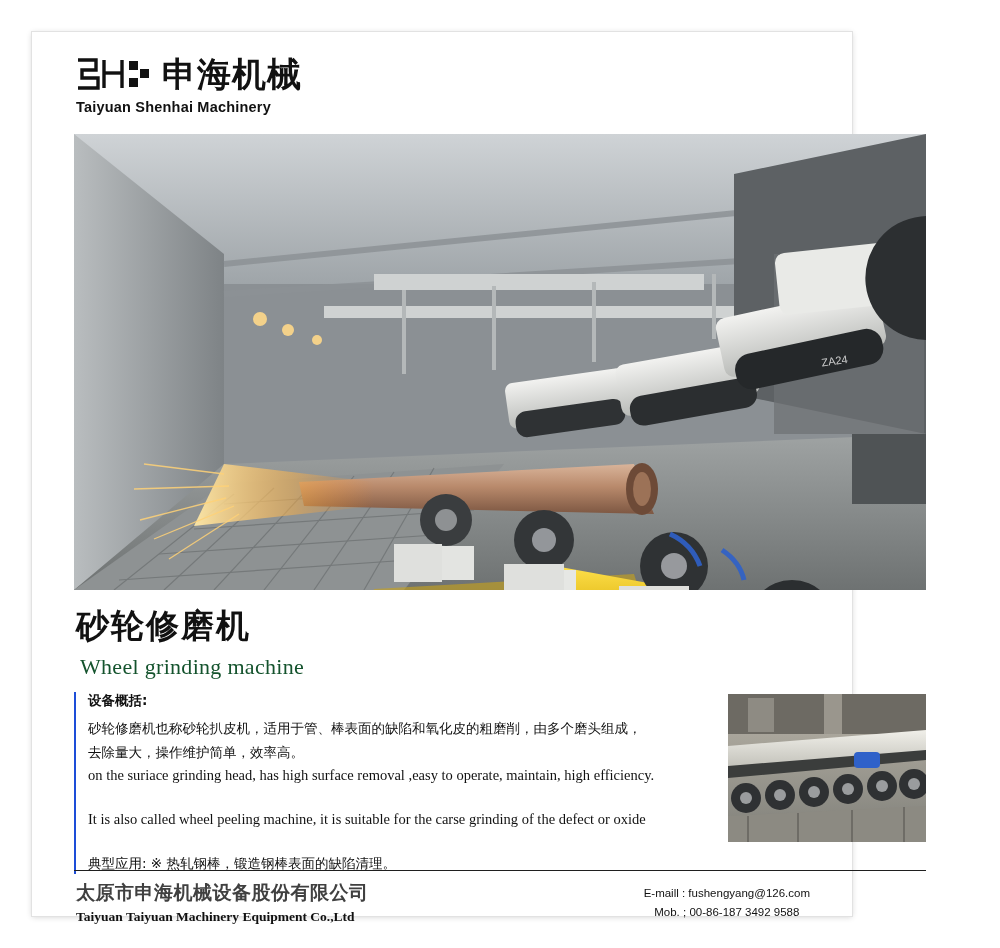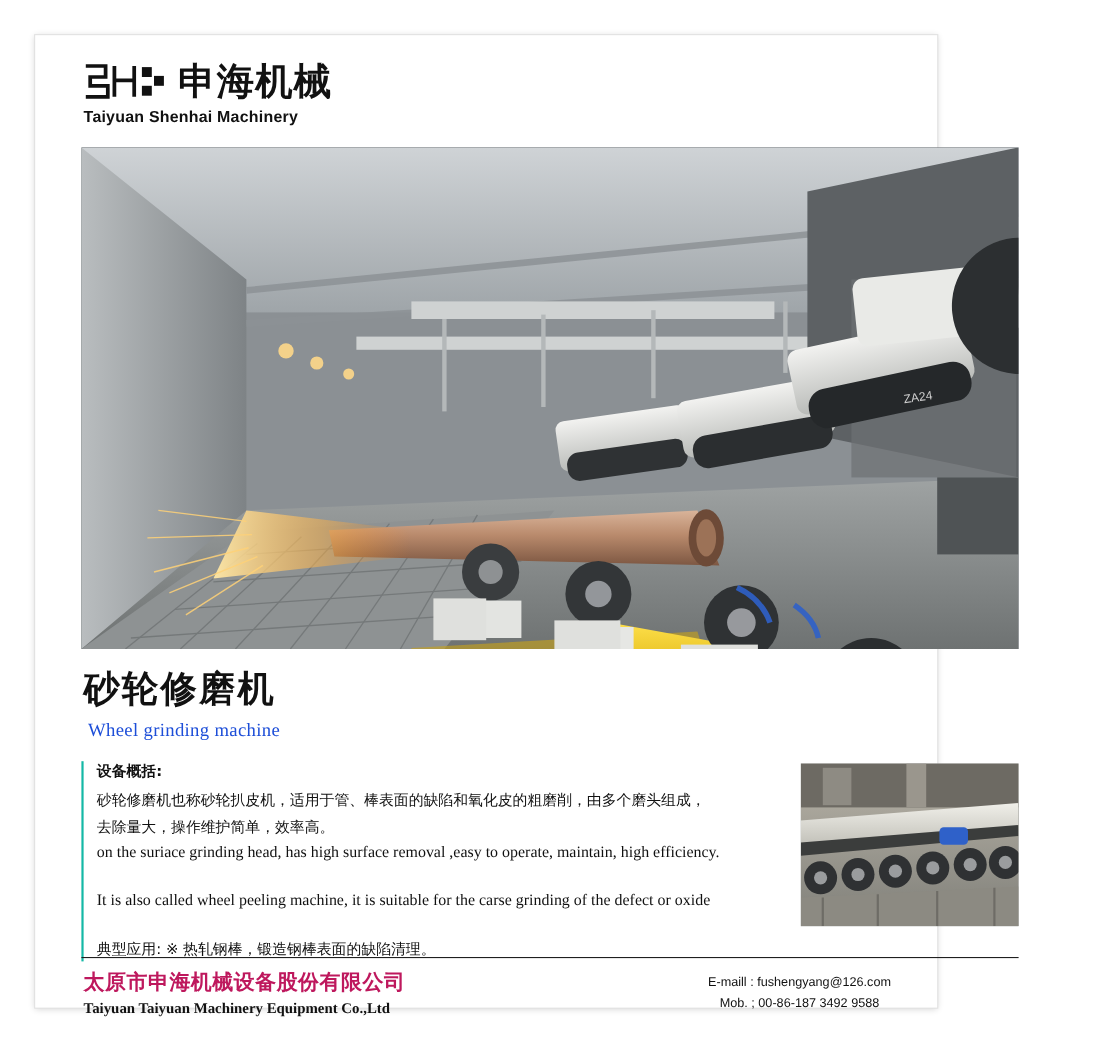--- a/index.html
+++ b/index.html
@@ -83,33 +83,33 @@
     font-size: 33px;
     font-weight: bold;
     color: #111111;
     letter-spacing: 2px;
   }
   .title-en {
     position: absolute;
     left: 48px;
     top: 622px;
     font-family: "Liberation Serif", serif;
-    font-size: 17px;
-    color: #1d4ed8;
+    font-size: 22px;
+    color: #14532d;
     letter-spacing: .3px;
   }
 
   
   .body-block {
     position: absolute;
     left: 42px;
     top: 660px;
     width: 615px;
     padding-left: 12px;
-    border-left: 2px solid #14b8a6;
+    border-left: 2px solid #1d4ed8;
     box-sizing: border-box;
   }
   .lbl {
     font-family: "DejaVu Sans", sans-serif;
     font-size: 13.5px;
     font-weight: bold;
     color: #111111;
     margin: 0 0 6px 0;
   }
   .cn-para {
@@ -156,21 +156,21 @@
   }
   .company {
     position: absolute;
     left: 44px;
     top: 848px;
   }
   .company-cn {
     font-family: Liberation Serif, serif;
     font-size: 19px;
     font-weight: bold;
-    color: #be185d;
+    color: #404040;
     letter-spacing: .5px;
   }
   .company-en {
     margin-top: 3px;
     font-family: "Liberation Serif", serif;
     font-size: 13.5px;
     font-weight: bold;
     color: #111111;
   }
   .contact {

